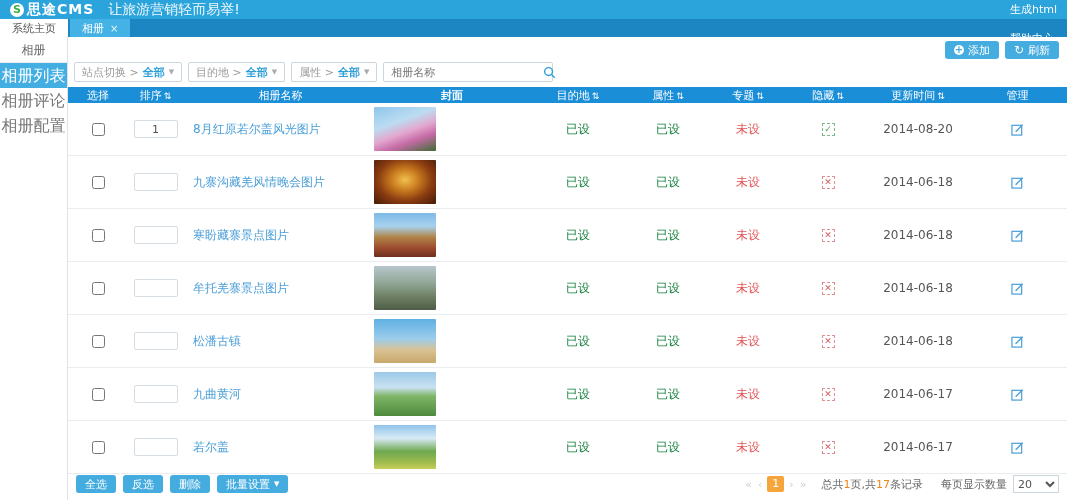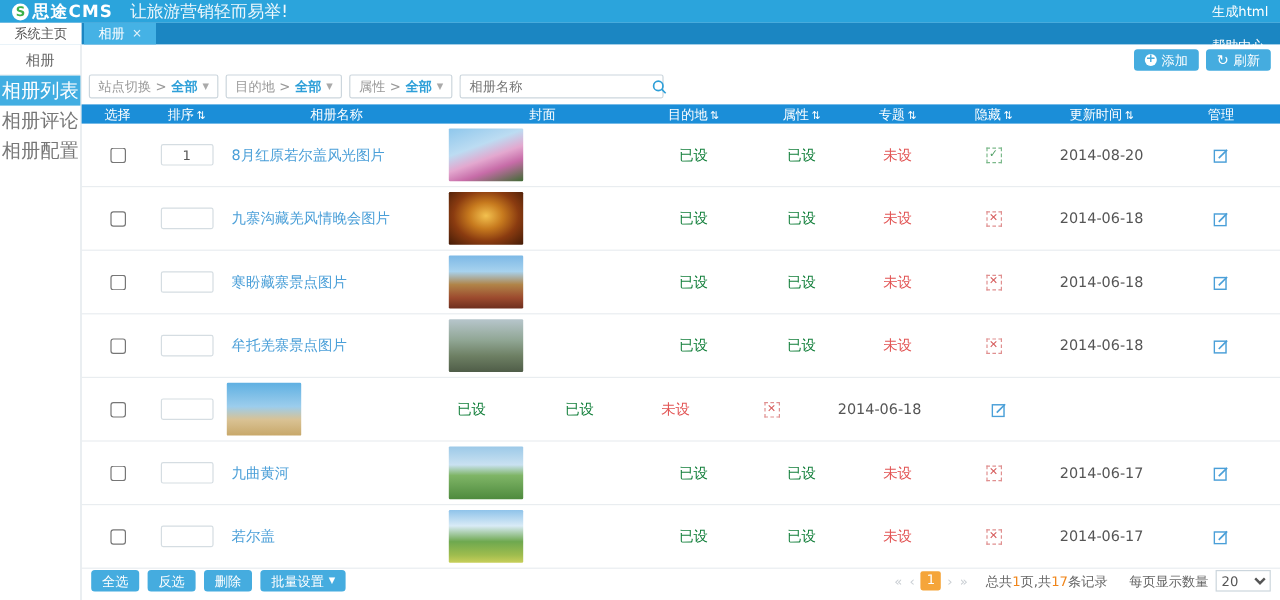--- a/index.html
+++ b/index.html
@@ -48,21 +48,21 @@
   .table { position:absolute; top:50px; left:0; right:0; }
   .thead { display:flex; background:#1b8ed8; color:#fff; height:16px; align-items:center; font-size:11px; }
   .th { text-align:center; white-space:nowrap; }
   .sort-glyph { font-size:9px; margin-left:2px; }
   .tr { display:flex; align-items:center; height:53px; border-bottom:1px solid #e9edf0; }
   .td { display:flex; align-items:center; justify-content:center; }
   .c-sel { width:60px; } .c-sort { width:55px; } .c-name { width:185px; justify-content:flex-start; padding-left:10px; }
   .c-cover { width:160px; justify-content:flex-start; padding-left:6px; }
   .c-dest { width:100px; } .c-attr { width:80px;text-align:center; } .c-topic { width:80px; } .c-hidden { width:80px; }
   .c-date { width:100px; } .c-manage { width:99px; }
-  .th.c-name { padding-left:10px; } .th.c-cover { padding-left:8px; }
+  .th.c-name { padding-left:10px; } .th.c-cover { padding-left:8px;font-weight:bold; }
   .sort-input { width:44px; height:18px; border:1px solid #d5dde2; border-radius:2px; text-align:center; font-size:11px; color:#555; outline:none; font-family:inherit; }
   a.link { color:#4a9fd8; text-decoration:none; font-size:12px; cursor:pointer; }
   .green { color:#15803d; cursor:pointer; } .red { color:#e25555; cursor:pointer; }
   .thumb { width:62px; height:44px; border-radius:1px; cursor:pointer; }
   .thumb-1 { background:linear-gradient(160deg,#8ec7ec 0%,#bcdcf2 35%,#e3a8cf 55%,#c76ca8 72%,#3f6b33 100%); }
   .thumb-2 { background:radial-gradient(ellipse at 50% 45%,#f3c14f 0%,#c77a1e 32%,#8a3b10 62%,#431b07 100%); }
   .thumb-3 { background:linear-gradient(180deg,#7db9e6 0%,#a7d2ee 30%,#b08448 55%,#9c4a2e 80%,#6e2f1e 100%); }
   .thumb-4 { background:linear-gradient(180deg,#b7c6cc 0%,#90a694 40%,#6d7f63 70%,#4f5d48 100%); }
   .thumb-5 { background:linear-gradient(180deg,#5fb0e2 0%,#9ccdec 45%,#d9c294 70%,#c8a86a 100%); }
   .thumb-6 { background:linear-gradient(180deg,#9cc9e8 0%,#c9e1f1 35%,#7fb566 55%,#4e8a3e 100%); }
@@ -322,20 +322,23 @@
           </div>
       </div>
 
       <div class="tr">
         <div class="td c-sel">
             <input type="checkbox" style="">
           </div>
         <div class="td c-sort">
             <input class="sort-input" value="" style="">
           </div>
+        <div class="td c-name">
+            <a class="link">松潘古镇</a>
+          </div>
         <div class="td c-cover">
             <div class="thumb thumb-5"></div>
           </div>
         <div class="td c-dest">
             <span class="green">已设</span>
           </div>
         <div class="td c-attr">
             <span class="green">已设</span>
           </div>
         <div class="td c-topic">

